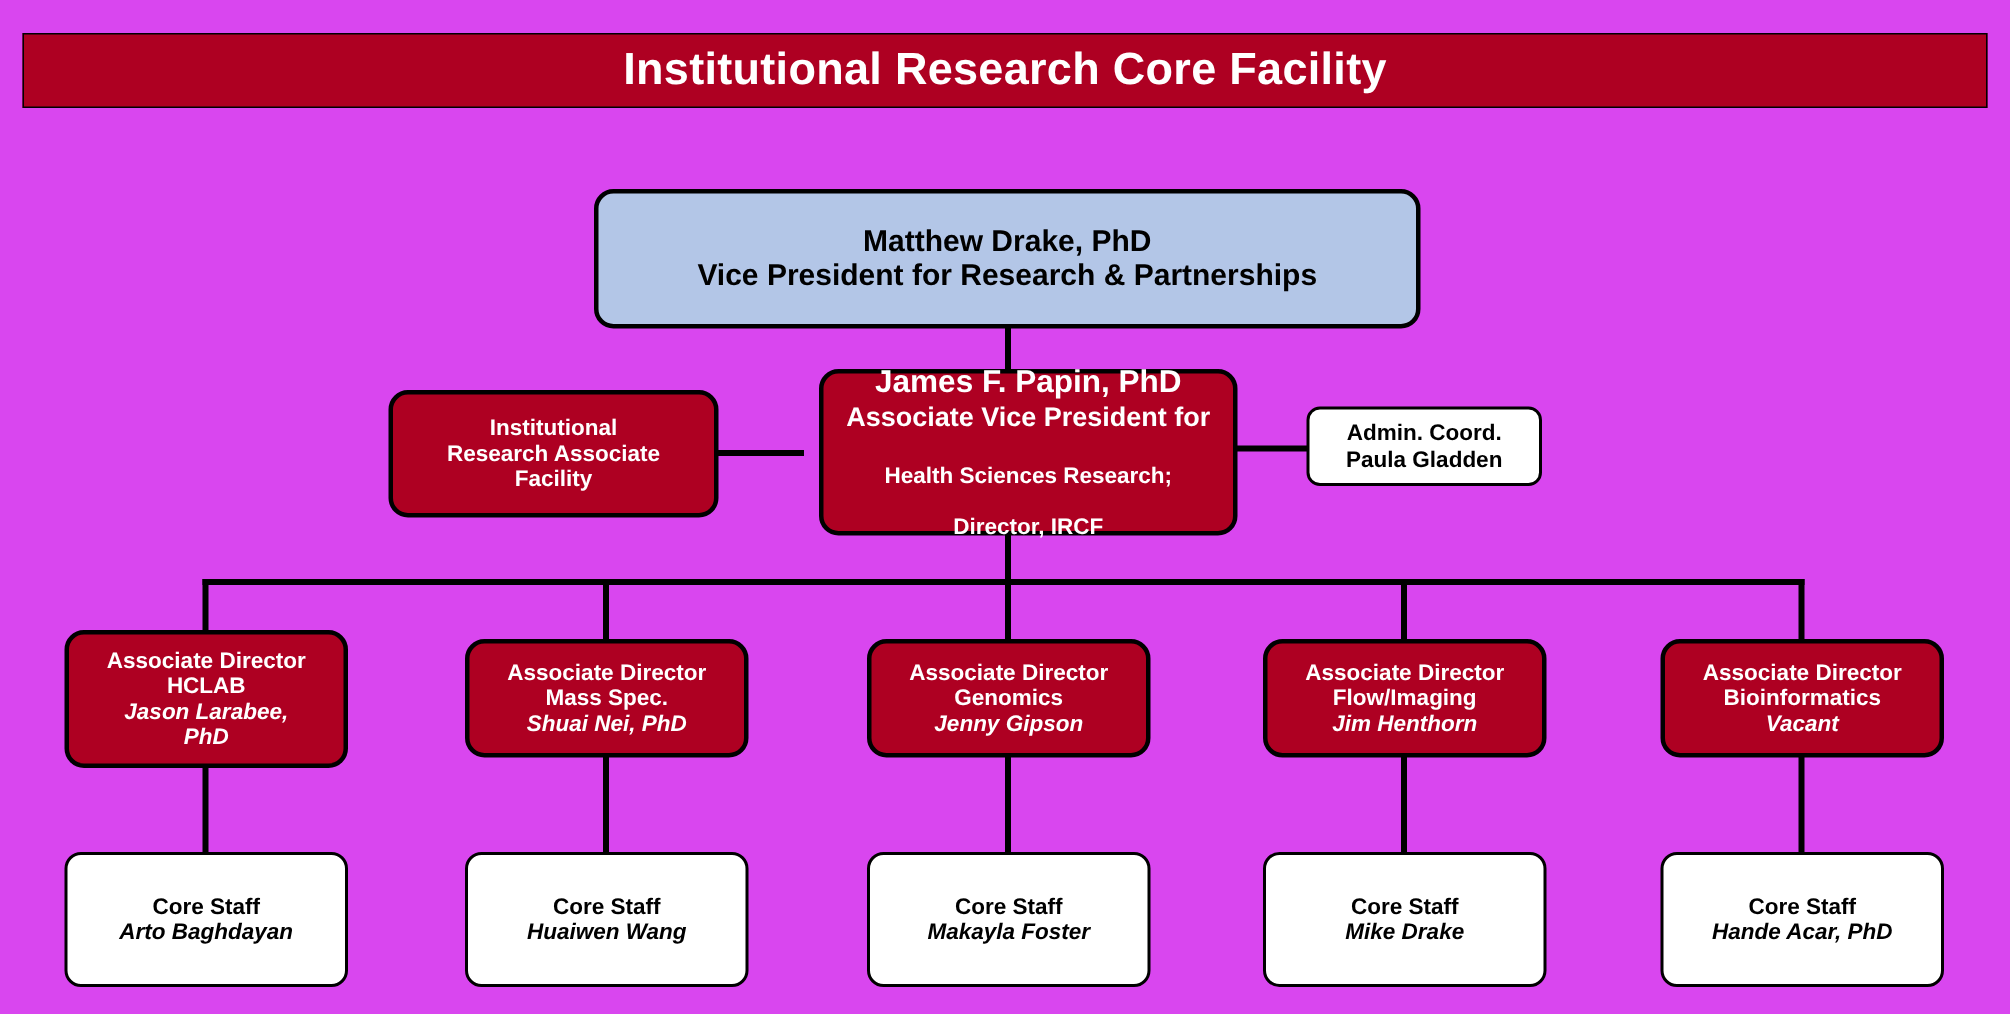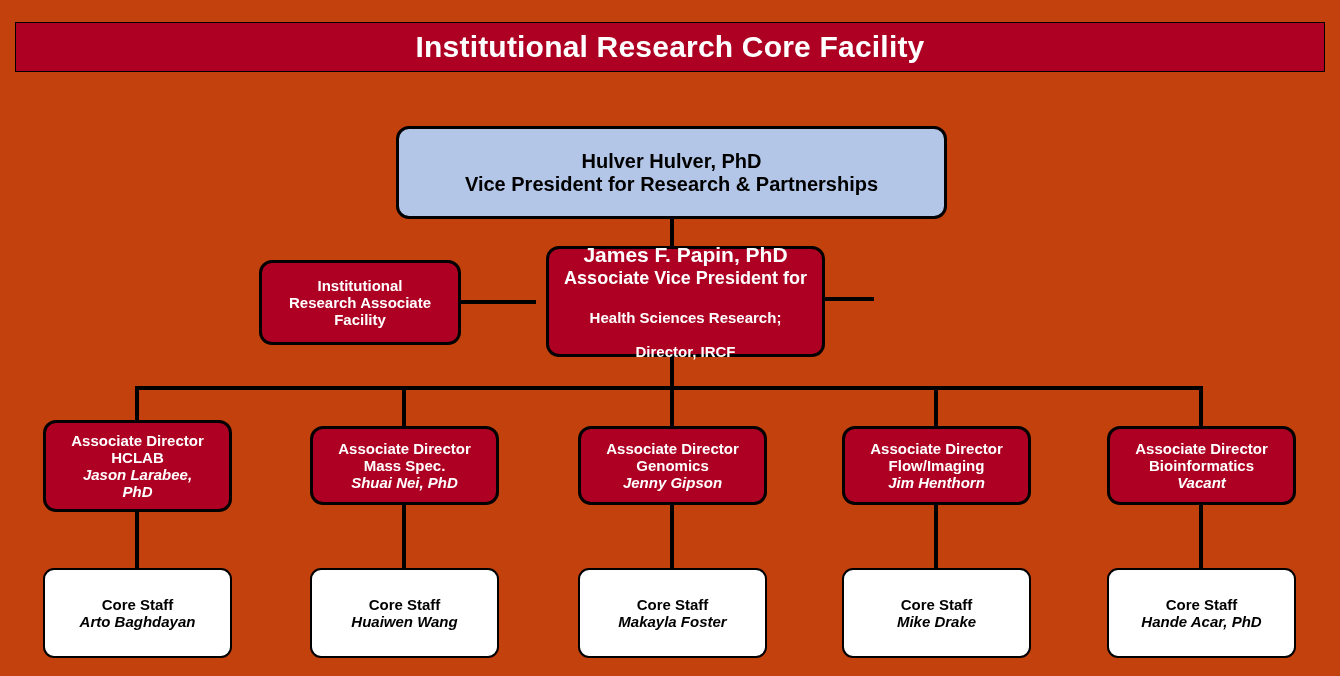--- a/index.html
+++ b/index.html
@@ -9,21 +9,21 @@
     background: #ffffff;
   }
   body {
     font-family: "Liberation Sans", sans-serif;
     -webkit-font-smoothing: antialiased;
   }
   #canvas {
     position: relative;
     width: 1340px;
     height: 676px;
-    background: #c2410c;
+    background: #d946ef;
     overflow: hidden;
   }
 
   
   #header-bar {
     position: absolute;
     left: 15px;
     top: 22px;
     width: 1310px;
     height: 50px;
@@ -103,37 +103,41 @@
   <div class="conn v" style="left:934px; top:386px; height:41px;"></div>
   <div class="conn v" style="left:1199px; top:386px; height:41px;"></div>
 
   <div class="conn v" style="left:135px; top:508px; height:62px;"></div>
   <div class="conn v" style="left:402px; top:504px; height:66px;"></div>
   <div class="conn v" style="left:670px; top:504px; height:66px;"></div>
   <div class="conn v" style="left:934px; top:504px; height:66px;"></div>
   <div class="conn v" style="left:1199px; top:504px; height:66px;"></div>
 
   <div class="node fill-blue" style="left:396px; top:126px; width:551px; height:93px; font-size:20px; font-weight:bold;">
-    <span class="ln">Hulver Hulver, PhD</span>
+    <span class="ln">Matthew Drake, PhD</span>
     <span class="ln">Vice President for Research &amp; Partnerships</span>
   </div>
 
   <div class="node fill-red" style="left:546px; top:246px; width:279px; height:111px;">
     <span class="ln" style="font-size:21px; font-weight:bold; margin-bottom:1px;">James F. Papin, PhD</span>
     <span class="ln" style="font-size:18px; font-weight:bold;">Associate Vice President for</span>
     <span class="ln" style="font-size:15px; font-weight:bold;margin-top:20px;">Health Sciences Research;</span>
     <span class="ln" style="font-size:15px; font-weight:bold;margin-top:17px;">Director, IRCF</span>
   </div>
 
-  <div class="node fill-red" style="left:259px; top:260px; width:202px; height:85px; font-size:15px; font-weight:bold;">
+  <div class="node fill-red" style="left:259px; top:260px; width:220px; height:85px; font-size:15px; font-weight:bold;">
     <span class="ln">Institutional</span>
     <span class="ln">Research Associate</span>
     <span class="ln">Facility</span>
   </div>
 
+  <div class="node fill-white" style="left:871px; top:271px; width:157px; height:53px; font-size:15px; font-weight:bold; border-width:2px; border-radius:9px;">
+    <span class="ln">Admin. Coord.</span>
+    <span class="ln">Paula Gladden</span>
+  </div>
 
   <div class="node fill-red" style="left:43px; top:420px; width:189px; height:92px; font-size:15px; font-weight:bold;">
     <span class="ln">Associate Director</span>
     <span class="ln">HCLAB</span>
     <span class="ln italic">Jason Larabee,</span>
     <span class="ln italic">PhD</span>
   </div>
 
   <div class="node fill-red" style="left:310px; top:426px; width:189px; height:79px; font-size:15px; font-weight:bold;">
     <span class="ln">Associate Director</span>

